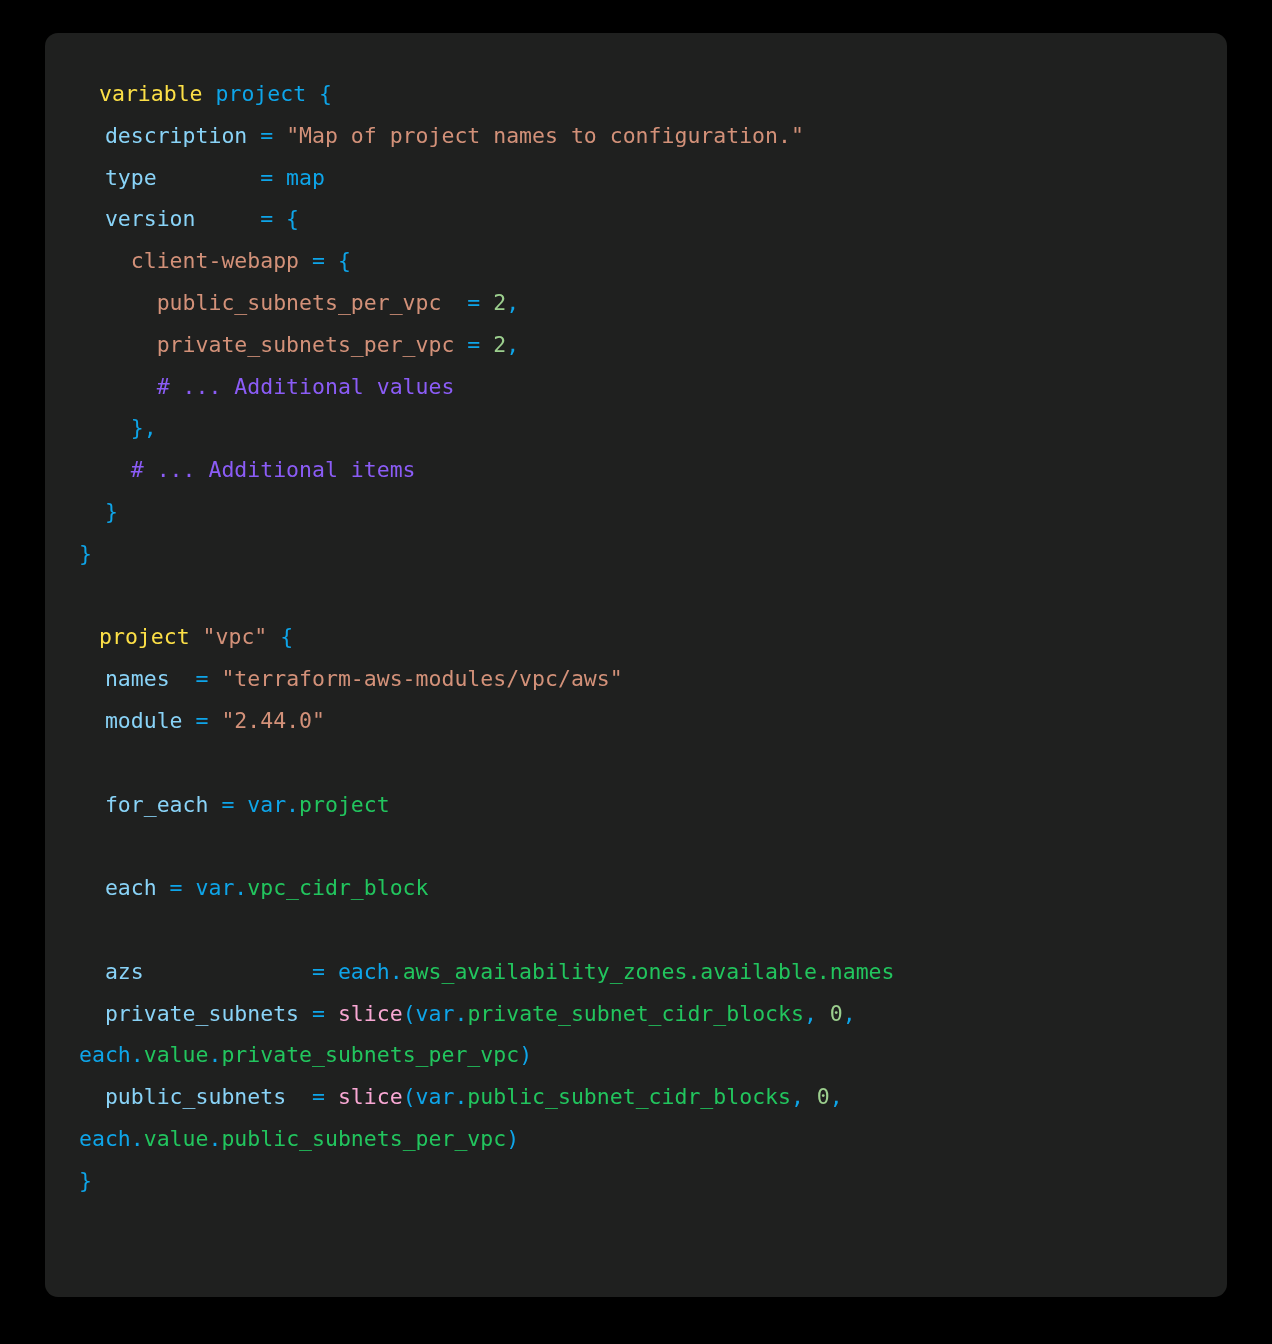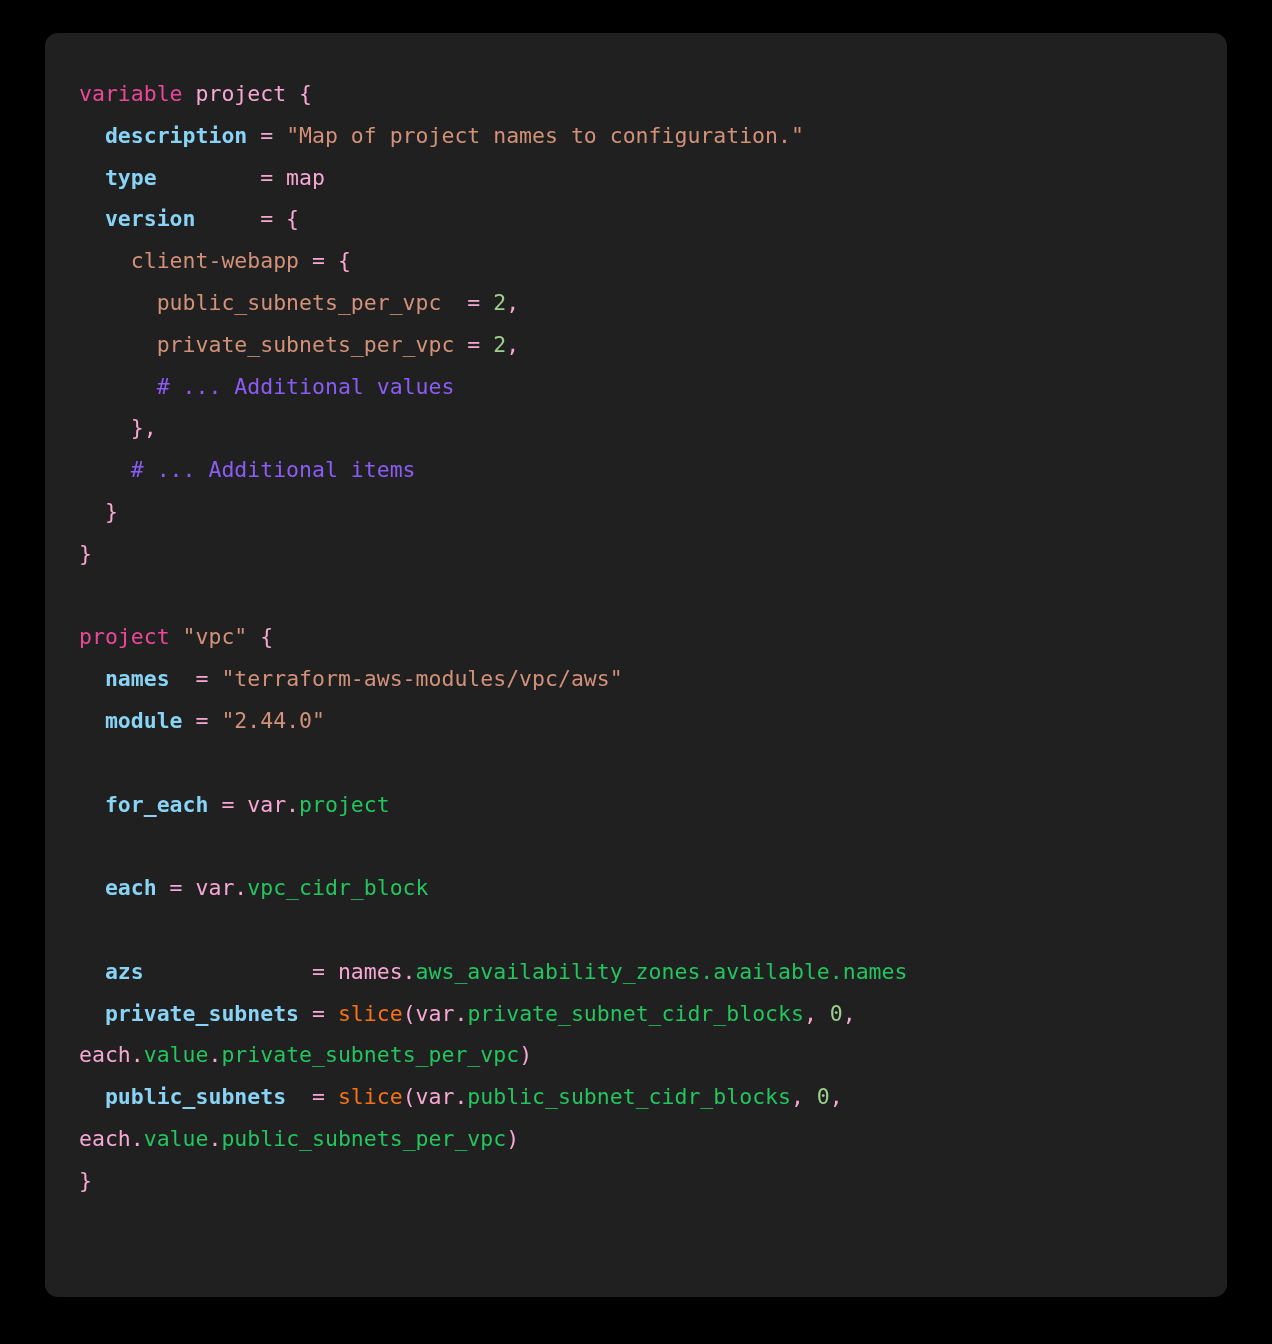--- a/index.html
+++ b/index.html
@@ -36,28 +36,28 @@
     line-height: 41.8px;
     color: #d8d8d2;
     white-space: pre-wrap;
     word-break: normal;
     overflow-wrap: anywhere;
     letter-spacing: 0px;
     -webkit-font-smoothing: antialiased;
   }
 
   
-  .tok-keyword  { color: #ec4899; }
-  .tok-attr     { color: #89d3f7; font-weight: bold; }
+  .tok-keyword  { color: #fde047; margin-left: 20px; }
+  .tok-attr     { color: #89d3f7; }
   .tok-string   { color: #d39179; }
   .tok-number   { color: #9ccf8e; }
   .tok-comment  { color: #8b5cf6; }
-  .tok-func     { color: #f97316; }
+  .tok-func     { color: #f9a8d4; }
   .tok-ident    { color: #22c55e; }
-  .tok-plain    { color: #f9a8d4; }
+  .tok-plain    { color: #0ea5e9; }
 </style>
 </head>
 <body>
 
 <div id="code-card">
   <pre class="code" id="code-content"><span><span class="tok-keyword">variable</span><span class="tok-plain"> project {</span></span>
 <span><span class="tok-plain">  </span><span class="tok-attr">description</span><span class="tok-plain"> = </span><span class="tok-string">"Map of project names to configuration."</span></span>
 <span><span class="tok-plain">  </span><span class="tok-attr">type</span><span class="tok-plain">        = map</span></span>
 <span><span class="tok-plain">  </span><span class="tok-attr">version</span><span class="tok-plain">     = {</span></span>
 <span><span class="tok-plain">    </span><span class="tok-string">client-webapp</span><span class="tok-plain"> = {</span></span>
@@ -70,17 +70,17 @@
 <span><span class="tok-plain">}</span></span>
 <span></span>
 <span><span class="tok-keyword">project</span><span class="tok-plain"> </span><span class="tok-string">"vpc"</span><span class="tok-plain"> {</span></span>
 <span><span class="tok-plain">  </span><span class="tok-attr">names</span><span class="tok-plain">  = </span><span class="tok-string">"terraform-aws-modules/vpc/aws"</span></span>
 <span><span class="tok-plain">  </span><span class="tok-attr">module</span><span class="tok-plain"> = </span><span class="tok-string">"2.44.0"</span></span>
 <span></span>
 <span><span class="tok-plain">  </span><span class="tok-attr">for_each</span><span class="tok-plain"> = var.</span><span class="tok-ident">project</span></span>
 <span></span>
 <span><span class="tok-plain">  </span><span class="tok-attr">each</span><span class="tok-plain"> = var.</span><span class="tok-ident">vpc_cidr_block</span></span>
 <span></span>
-<span><span class="tok-plain">  </span><span class="tok-attr">azs</span><span class="tok-plain">             = names.</span><span class="tok-ident">aws_availability_zones.available.names</span></span>
+<span><span class="tok-plain">  </span><span class="tok-attr">azs</span><span class="tok-plain">             = each.</span><span class="tok-ident">aws_availability_zones.available.names</span></span>
 <span><span class="tok-plain">  </span><span class="tok-attr">private_subnets</span><span class="tok-plain"> = </span><span class="tok-func">slice</span><span class="tok-plain">(var.</span><span class="tok-ident">private_subnet_cidr_blocks</span><span class="tok-plain">, </span><span class="tok-number">0</span><span class="tok-plain">, each.</span><span class="tok-ident">value</span><span class="tok-plain">.</span><span class="tok-ident">private_subnets_per_vpc</span><span class="tok-plain">)</span></span>
 <span><span class="tok-plain">  </span><span class="tok-attr">public_subnets</span><span class="tok-plain">  = </span><span class="tok-func">slice</span><span class="tok-plain">(var.</span><span class="tok-ident">public_subnet_cidr_blocks</span><span class="tok-plain">, </span><span class="tok-number">0</span><span class="tok-plain">, each.</span><span class="tok-ident">value</span><span class="tok-plain">.</span><span class="tok-ident">public_subnets_per_vpc</span><span class="tok-plain">)</span></span>
 <span><span class="tok-plain">}</span></span></pre>
 </div>
 
 </body></html>

